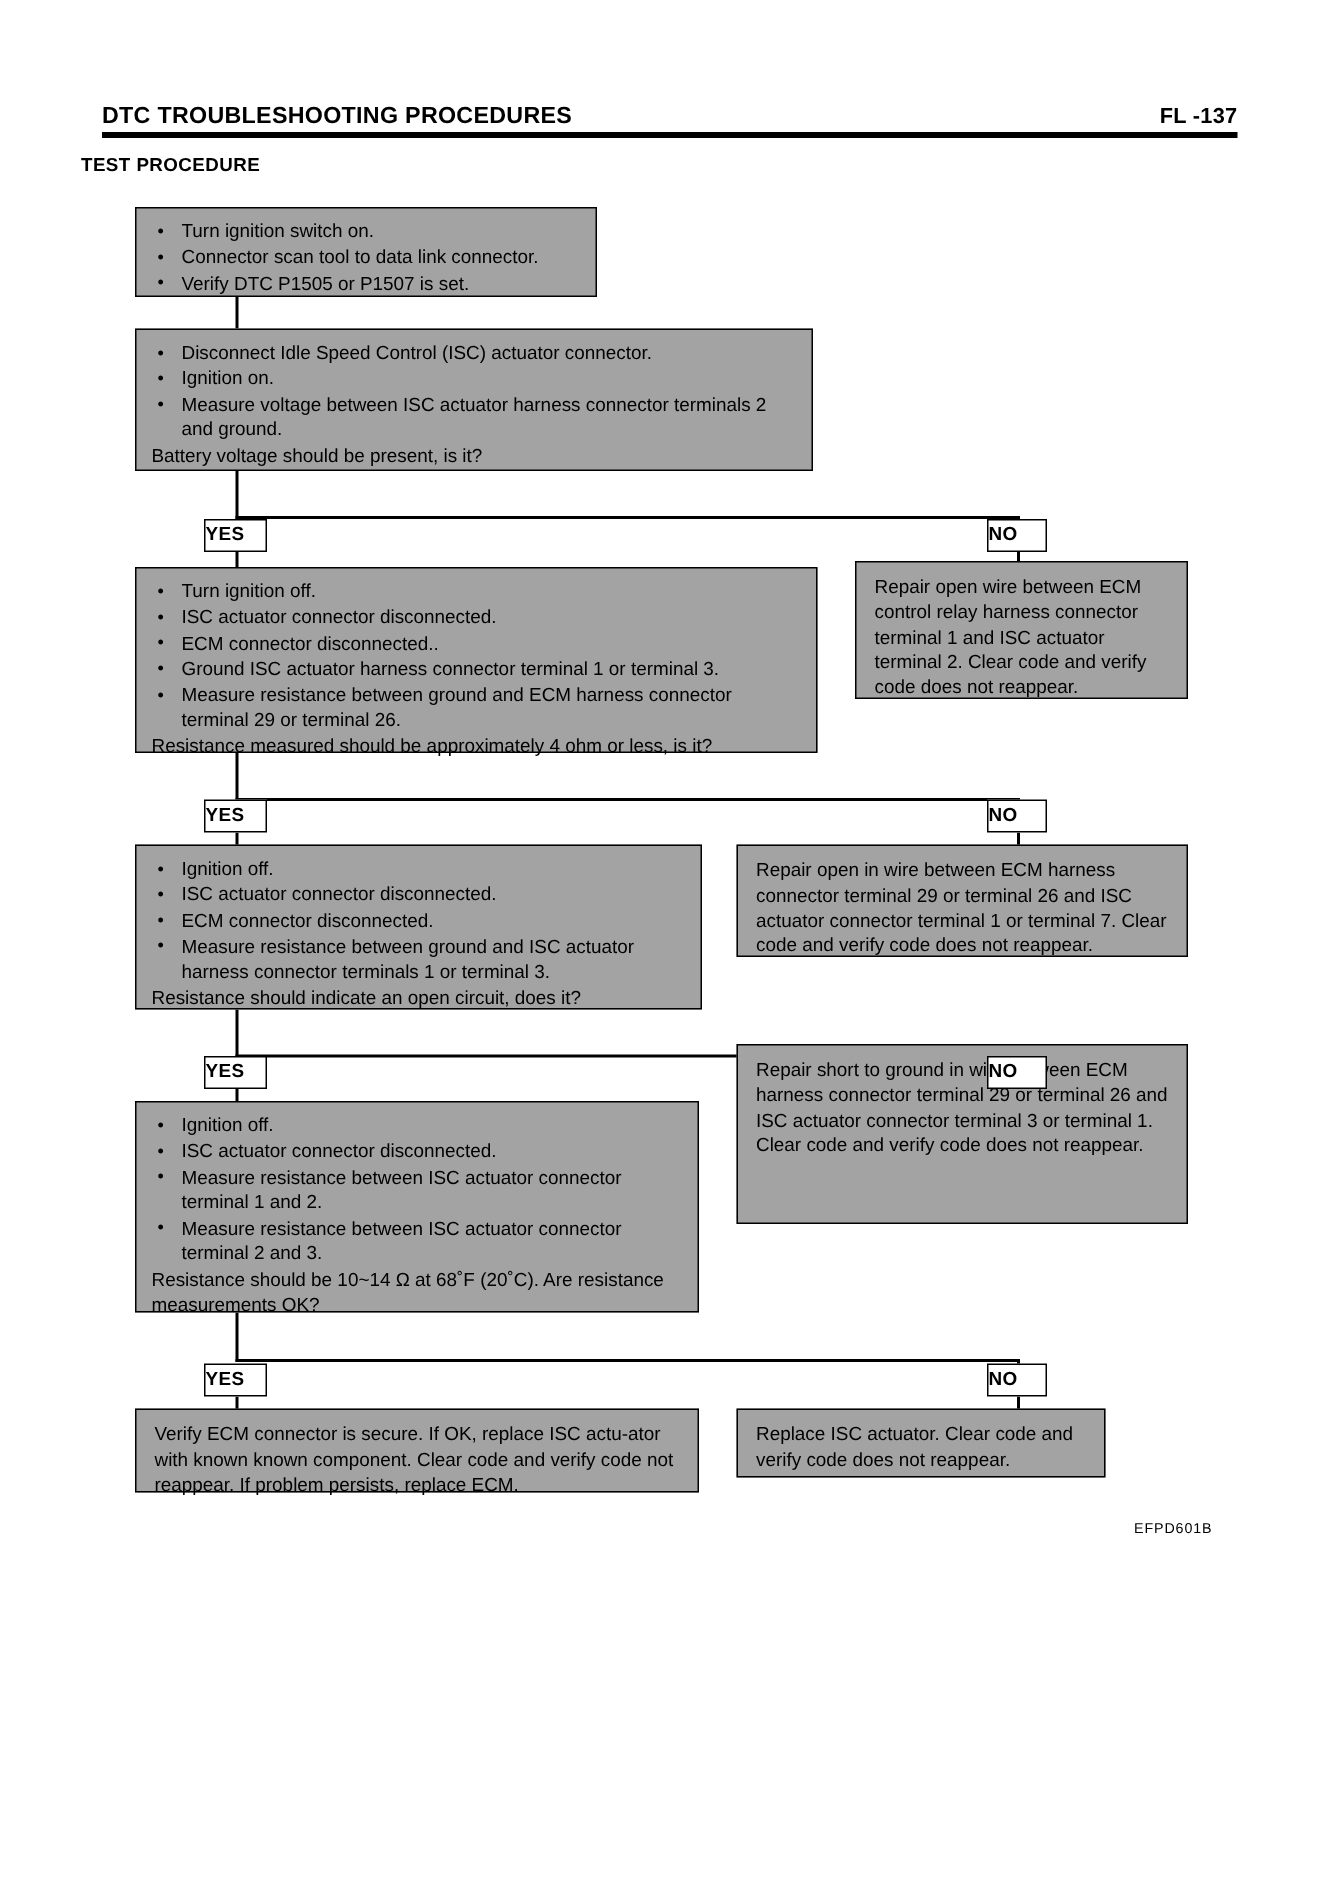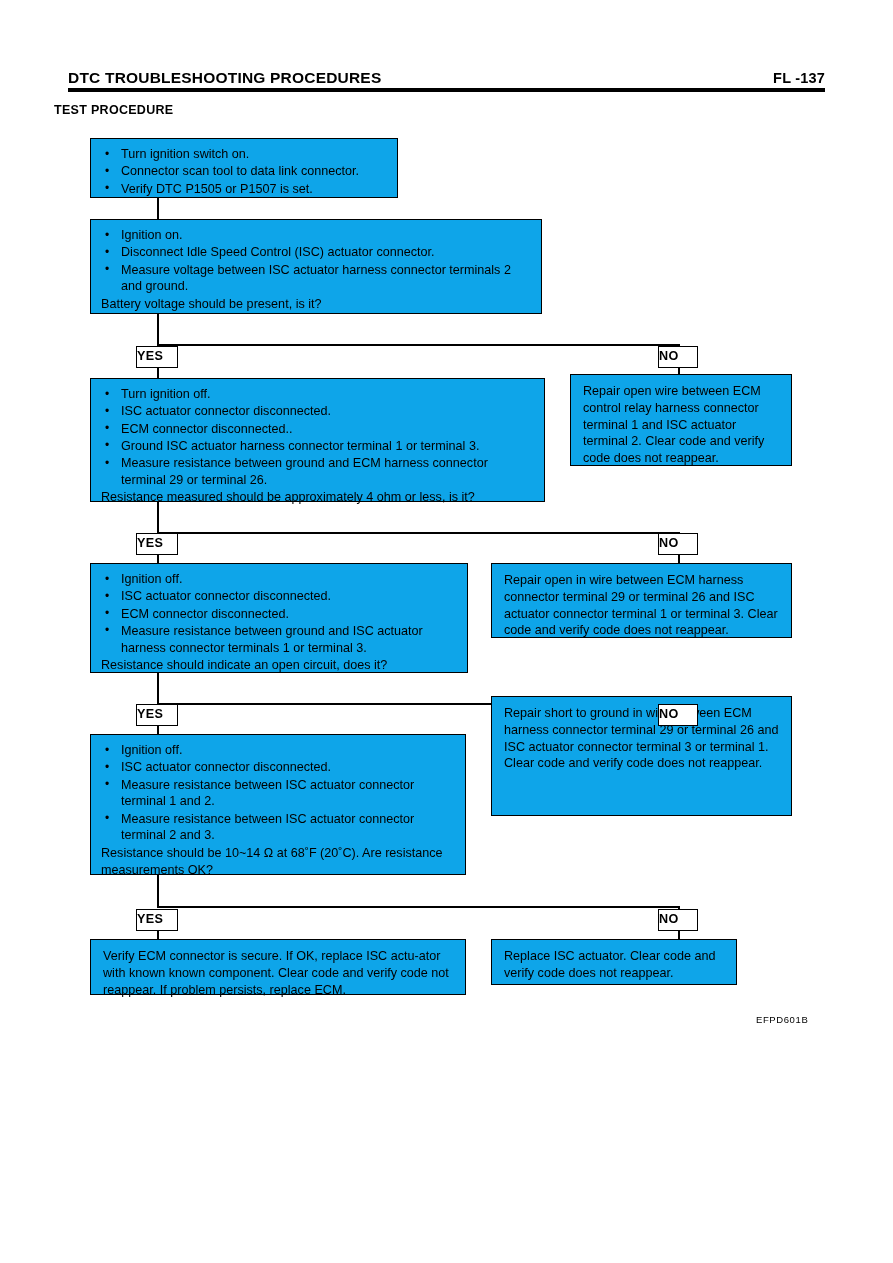--- a/index.html
+++ b/index.html
@@ -64,21 +64,21 @@
     font-size: 12.5px;
     font-weight: bold;
     letter-spacing: 0.3px;
   }
 
   
   .fbox {
     position: absolute;
     box-sizing: border-box;
     border: 1.6px solid #000000;
-    background: #0ea5e9;
+    background: #a3a3a3;
     padding: 7px 10px 7px 10px;
     font-size: 12.6px;
     line-height: 16.8px;
     z-index: 3;
   }
   .fbox.plain {
     padding: 8px 10px 8px 12px;
   }
 
   
@@ -161,22 +161,22 @@
       <li>Turn ignition switch on.</li>
       <li>Connector scan tool to data link connector.</li>
       <li>Verify DTC P1505 or P1507 is set.</li>
     </ul>
   </div>
 
   <div class="vline" style="left:157px; top:198px; height:21px;"></div>
 
   <div class="fbox" style="left:90px; top:219px; width:452px; height:95px;">
     <ul class="blist">
+      <li>Disconnect Idle Speed Control (ISC) actuator connector.</li>
       <li>Ignition on.</li>
-      <li>Disconnect Idle Speed Control (ISC) actuator connector.</li>
       <li>Measure voltage between ISC actuator harness connector terminals 2 and ground.</li>
     </ul>
     <div class="tailline">Battery voltage should be present, is it?</div>
   </div>
 
   <div class="vline" style="left:157px; top:314px; height:32px;"></div>
   <div class="hline" style="left:157px; top:344px; width:523px;"></div>
   <div class="vline" style="left:678px; top:344px; height:4px;"></div>
 
   <div class="tag yes" style="left:136px; top:346px;">YES</div>
@@ -214,21 +214,21 @@
     <ul class="blist">
       <li>Ignition off.</li>
       <li>ISC actuator connector disconnected.</li>
       <li>ECM connector disconnected.</li>
       <li>Measure resistance between ground and ISC actuator harness connector terminals 1 or terminal 3.</li>
     </ul>
     <div class="tailline">Resistance should indicate an open circuit, does it?</div>
   </div>
 
   <div class="fbox plain" style="left:491px; top:563px; width:301px; height:75px;">
-    <div>Repair open in wire between ECM harness connector terminal 29 or terminal 26 and ISC actuator connector terminal 1 or terminal 3. Clear code and verify code does not reappear.</div>
+    <div>Repair open in wire between ECM harness connector terminal 29 or terminal 26 and ISC actuator connector terminal 1 or terminal 7. Clear code and verify code does not reappear.</div>
   </div>
 
   <div class="vline" style="left:157px; top:673px; height:32px;"></div>
   <div class="hline" style="left:157px; top:703px; width:523px;"></div>
   <div class="vline" style="left:678px; top:703px; height:2px;"></div>
 
   <div class="tag yes" style="left:136px; top:704px;">YES</div>
   <div class="tag no" style="left:658px; top:704px;">NO</div>
 
   <div class="vline" style="left:157px; top:726px; height:9px;"></div>

